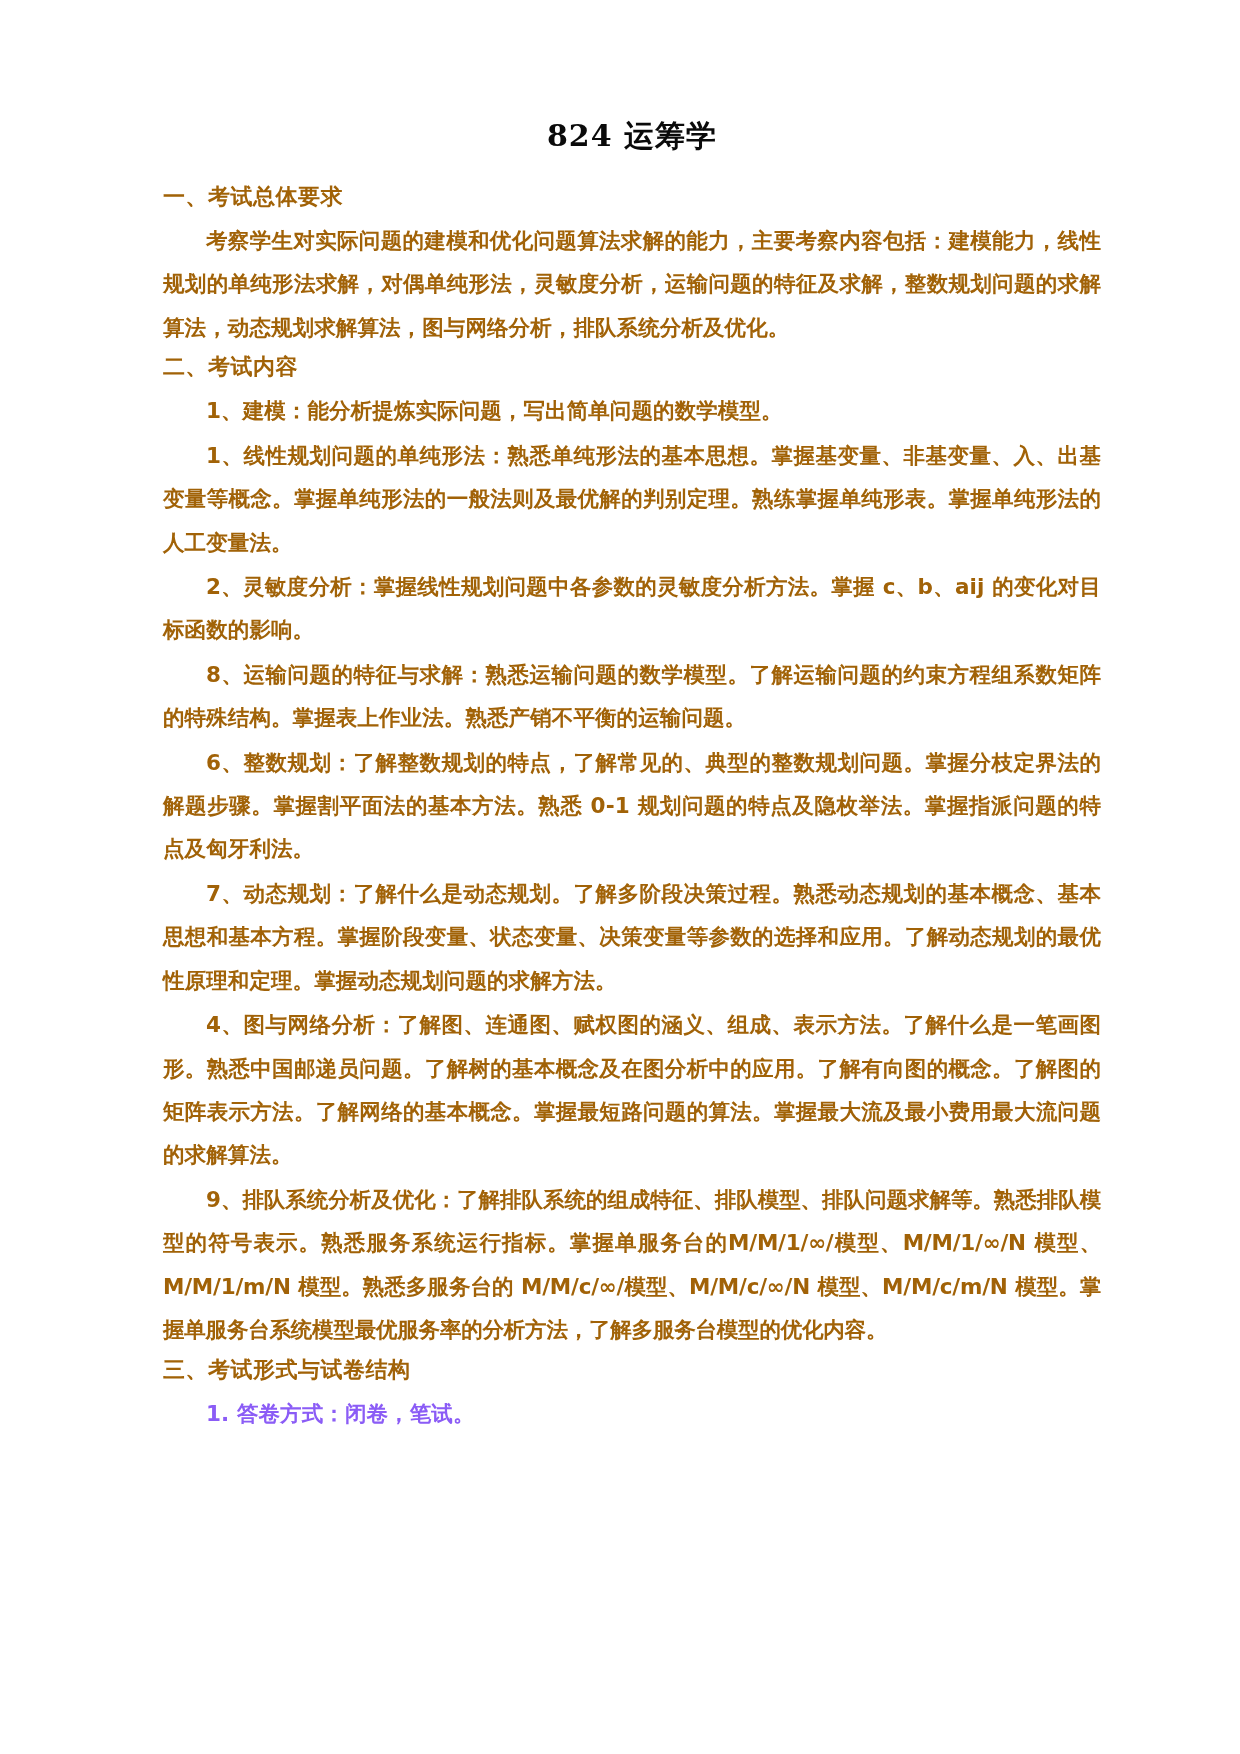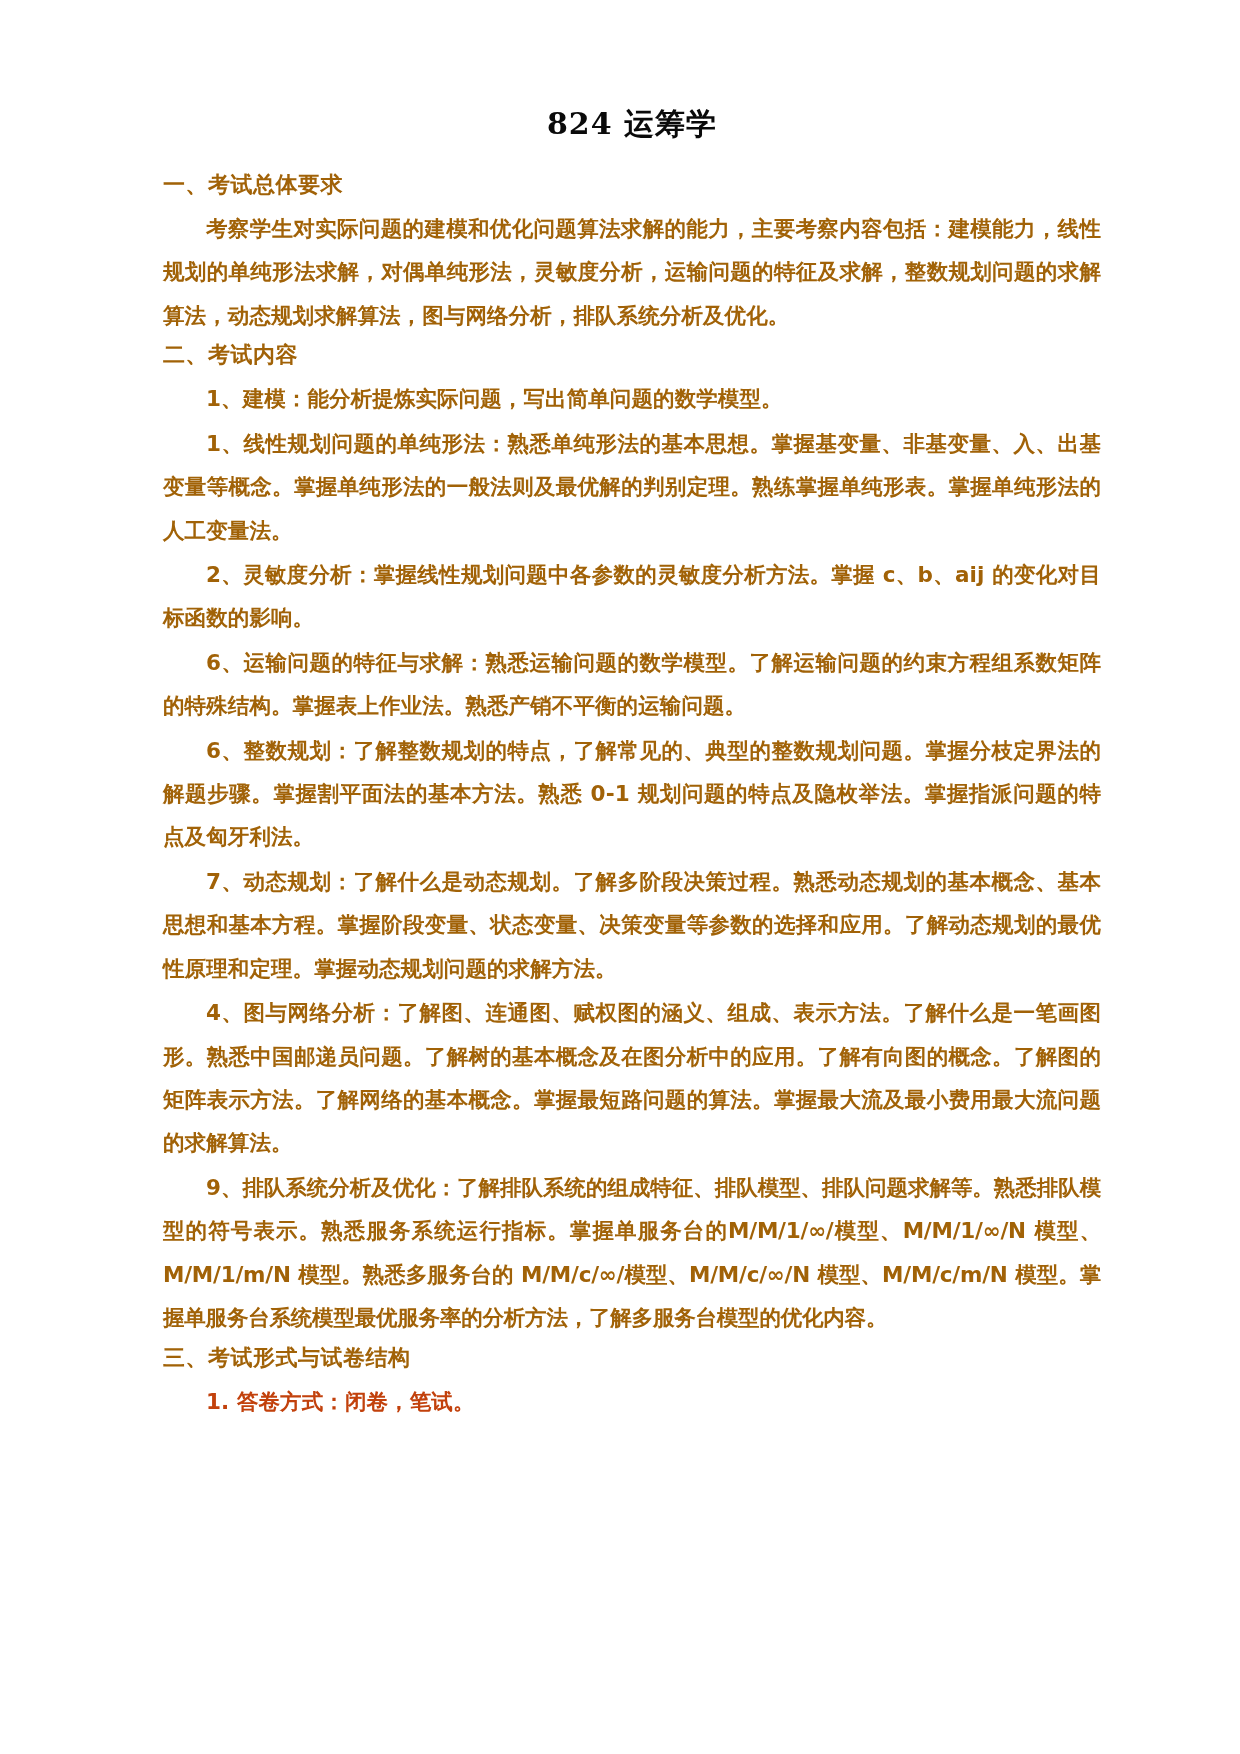--- a/index.html
+++ b/index.html
@@ -13,21 +13,21 @@
     height: 1754px;
     background: #ffffff;
     margin: 0 auto;
     overflow: hidden;
     box-sizing: border-box;
     padding: 0;
   }
   .content {
     position: absolute;
     left: 163px;
-    top: 106px;
+    top: 118px;
     width: 938px;
   }
   .doc-title {
     text-align: center;
     font-family: "DejaVu Serif", "Liberation Serif", serif;
     font-weight: bold;
     font-size: 30px;
     letter-spacing: 1px;
     color: #0a0a0a;
     margin: 0 0 26px 0;
@@ -55,21 +55,21 @@
     letter-spacing: 0.1px;
     -webkit-font-smoothing: none;
   }
   .para.tight {
     letter-spacing: -0.2px;
   }
   .subitem {
     font-family: "DejaVu Sans", "Liberation Sans", sans-serif;
     font-weight: bold;
     font-size: 21.5px;
-    color: #c2410c;
+    color: #8b5cf6;
     line-height: 2.02;
     text-indent: 2em;
     margin: 0;
     letter-spacing: 0.1px;
   }
 </style>
 </head>
 <body>
 
 <div class="page">
@@ -77,21 +77,21 @@
 
     <h1 class="doc-title">824 运筹学</h1>
 
     <h2 class="section-heading">一、考试总体要求</h2>
     <p class="para">考察学生对实际问题的建模和优化问题算法求解的能力，主要考察内容包括：建模能力，线性规划的单纯形法求解，对偶单纯形法，灵敏度分析，运输问题的特征及求解，整数规划问题的求解算法，动态规划求解算法，图与网络分析，排队系统分析及优化。</p>
 
     <h2 class="section-heading">二、考试内容</h2>
     <p class="para">1、建模：能分析提炼实际问题，写出简单问题的数学模型。</p>
     <p class="para">1、线性规划问题的单纯形法：熟悉单纯形法的基本思想。掌握基变量、非基变量、入、出基变量等概念。掌握单纯形法的一般法则及最优解的判别定理。熟练掌握单纯形表。掌握单纯形法的人工变量法。</p>
     <p class="para">2、灵敏度分析：掌握线性规划问题中各参数的灵敏度分析方法。掌握 c、b、aij 的变化对目标函数的影响。</p>
-    <p class="para">6、运输问题的特征与求解：熟悉运输问题的数学模型。了解运输问题的约束方程组系数矩阵的特殊结构。掌握表上作业法。熟悉产销不平衡的运输问题。</p>
+    <p class="para">8、运输问题的特征与求解：熟悉运输问题的数学模型。了解运输问题的约束方程组系数矩阵的特殊结构。掌握表上作业法。熟悉产销不平衡的运输问题。</p>
     <p class="para">6、整数规划：了解整数规划的特点，了解常见的、典型的整数规划问题。掌握分枝定界法的解题步骤。掌握割平面法的基本方法。熟悉 0-1 规划问题的特点及隐枚举法。掌握指派问题的特点及匈牙利法。</p>
     <p class="para">7、动态规划：了解什么是动态规划。了解多阶段决策过程。熟悉动态规划的基本概念、基本思想和基本方程。掌握阶段变量、状态变量、决策变量等参数的选择和应用。了解动态规划的最优性原理和定理。掌握动态规划问题的求解方法。</p>
     <p class="para">4、图与网络分析：了解图、连通图、赋权图的涵义、组成、表示方法。了解什么是一笔画图形。熟悉中国邮递员问题。了解树的基本概念及在图分析中的应用。了解有向图的概念。了解图的矩阵表示方法。了解网络的基本概念。掌握最短路问题的算法。掌握最大流及最小费用最大流问题的求解算法。</p>
     <p class="para tight">9、排队系统分析及优化：了解排队系统的组成特征、排队模型、排队问题求解等。熟悉排队模型的符号表示。熟悉服务系统运行指标。掌握单服务台的M/M/1/∞/模型、M/M/1/∞/N 模型、M/M/1/m/N 模型。熟悉多服务台的 M/M/c/∞/模型、M/M/c/∞/N 模型、M/M/c/m/N 模型。掌握单服务台系统模型最优服务率的分析方法，了解多服务台模型的优化内容。</p>
 
     <h2 class="section-heading">三、考试形式与试卷结构</h2>
     <p class="subitem">1. 答卷方式：闭卷，笔试。</p>
 
   </div>
 </div>

